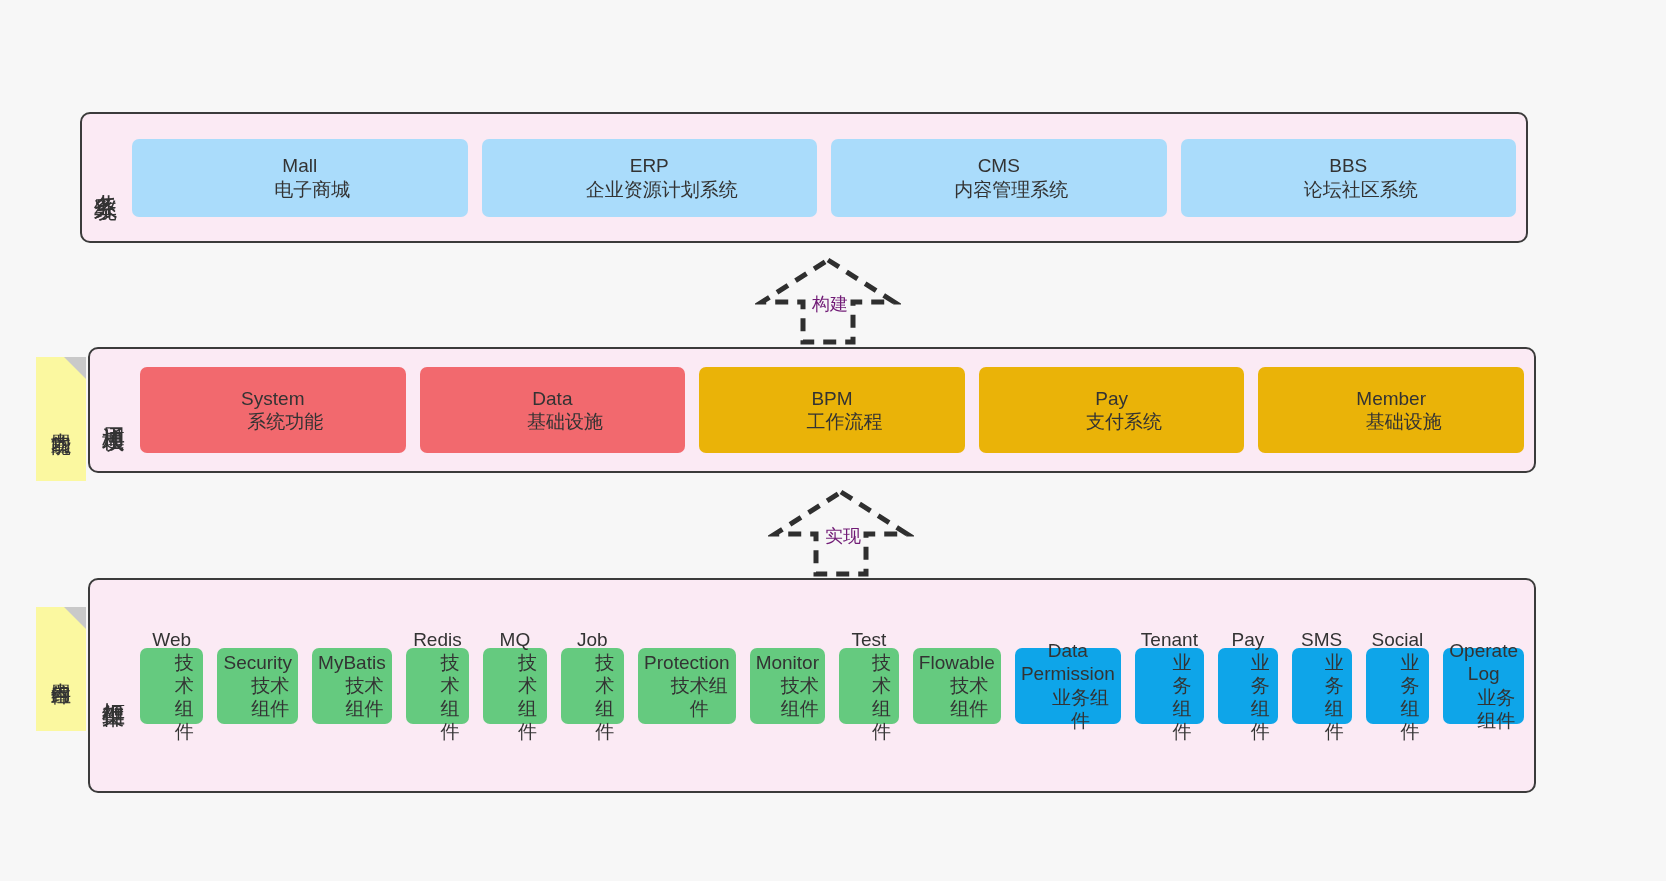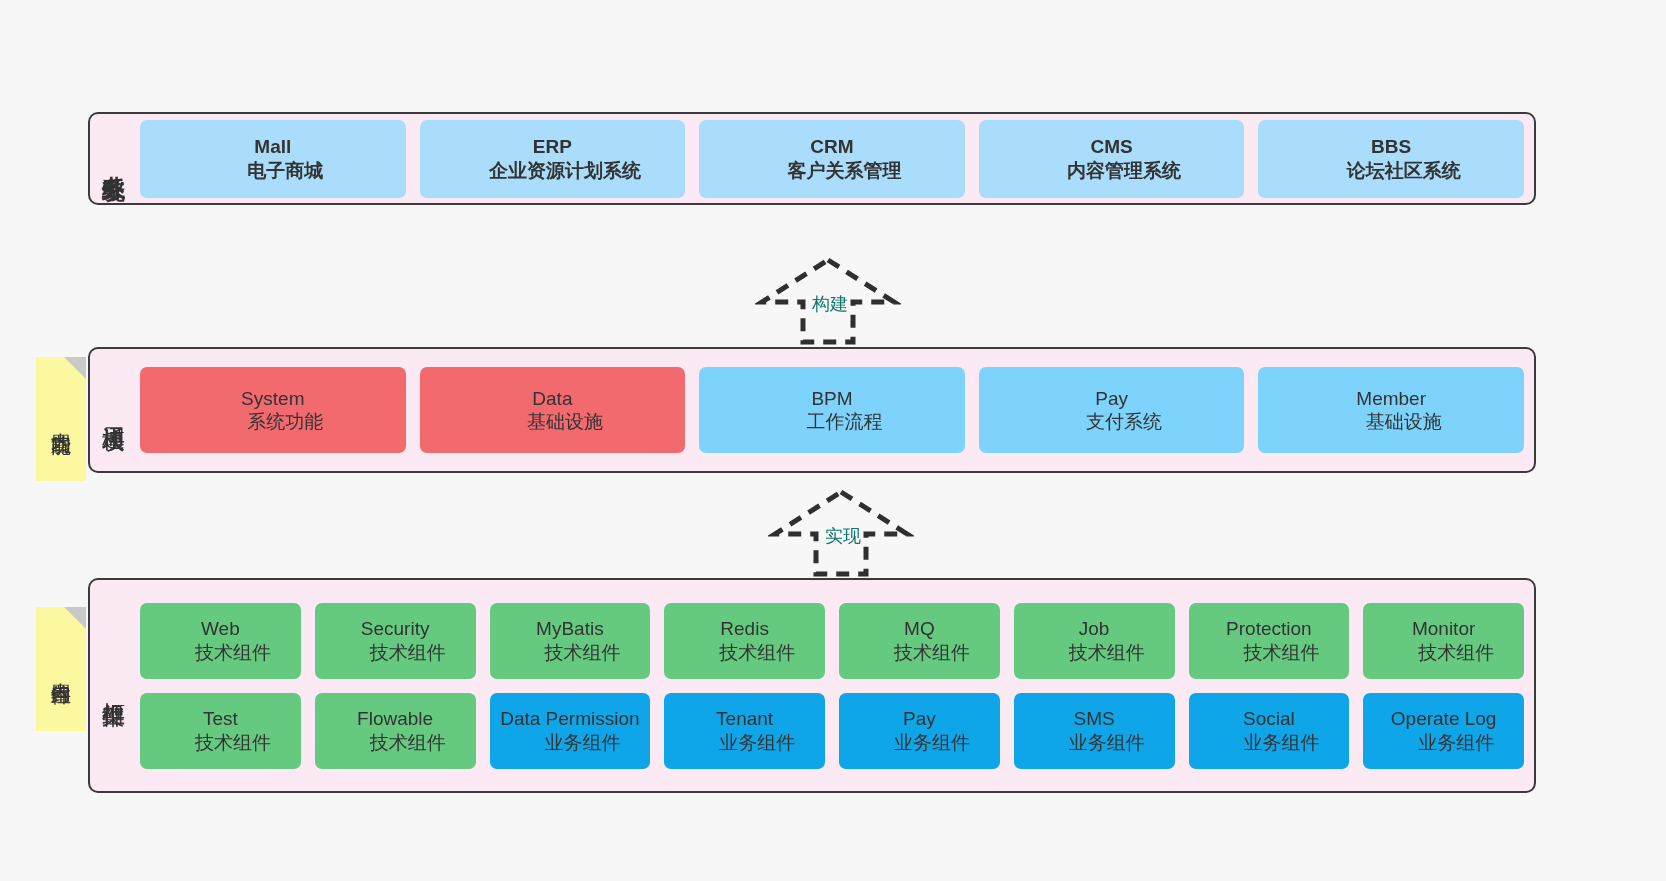--- a/index.html
+++ b/index.html
@@ -48,21 +48,20 @@
     white-space: pre;
   }
   .layer-body {
     flex: 1 1 auto;
     display: flex;
     align-items: center;
     padding: 0 10px 0 4px;
     gap: 14px;
   }
   .layer-body.two-rows {
-    flex-direction: column;
     justify-content: center;
     gap: 14px;
     padding: 12px 10px 12px 4px;
   }
   .row {
     display: flex;
     width: 100%;
     gap: 14px;
   }
 
@@ -79,21 +78,21 @@
     font-size: 19px;
     line-height: 1.22;
     color: #333333;
     padding: 4px 6px;
   }
   .card .t1 { display: block; }
   .card .t2 { display: block; padding-left: 25px; }
 
   .card.blue      { background: #aadcfb; height: 78px; }
   .card.red       { background: #f2696e; height: 86px; }
-  .card.pink      { background: #7dd3fc; height: 86px; }
+  .card.pink      { background: #eab308; height: 86px; }
   .card.green     { background: #65ca7f; height: 76px; }
   .card.lightgreen{ background: #0ea5e9; height: 76px; }
 
   
   .note {
     position: absolute;
     box-sizing: border-box;
     background: #fbf8a0;
     display: flex;
     align-items: center;
@@ -118,44 +117,40 @@
   }
 
   
   .arrow {
     position: absolute;
     z-index: 2;
   }
   .arrow-label {
     position: absolute;
     font-size: 18px;
-    color: #0f766e;
+    color: #701a75;
     white-space: nowrap;
     z-index: 3;
   }
 </style>
 </head>
 <body>
 
 <div id="canvas">
 
-  <div class="layer" id="layer-business" style="left:88px; top:112px; width:1448px; height:93px;font-weight:bold;">
+  <div class="layer" id="layer-business" style="left:80px; top:112px; width:1448px; height:131px;">
     <div class="layer-title">业务系统</div>
     <div class="layer-body">
       <div class="card blue">
         <span class="t1">Mall</span>
         <span class="t2">电子商城</span>
       </div>
       <div class="card blue">
         <span class="t1">ERP</span>
         <span class="t2">企业资源计划系统</span>
-      </div>
-      <div class="card blue">
-        <span class="t1">CRM</span>
-        <span class="t2">客户关系管理</span>
       </div>
       <div class="card blue">
         <span class="t1">CMS</span>
         <span class="t2">内容管理系统</span>
       </div>
       <div class="card blue">
         <span class="t1">BBS</span>
         <span class="t2">论坛社区系统</span>
       </div>
     </div>

